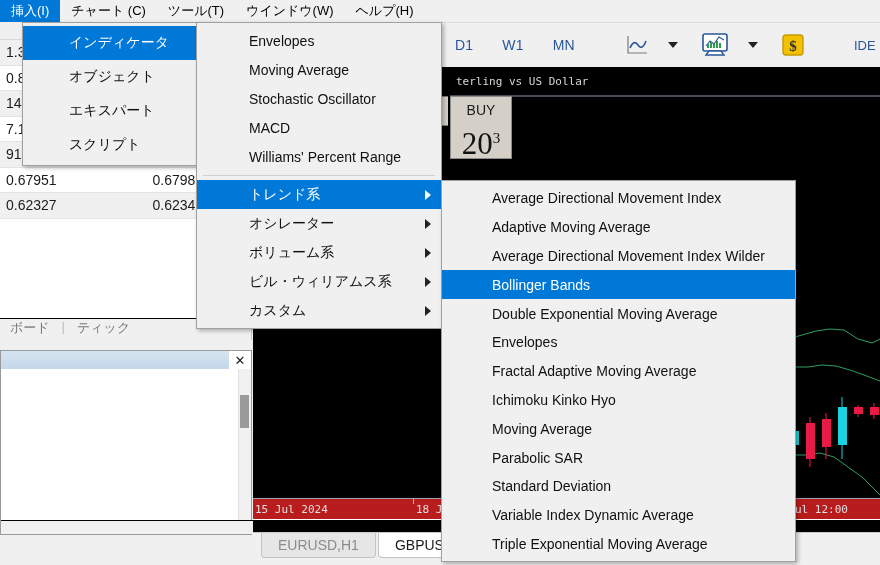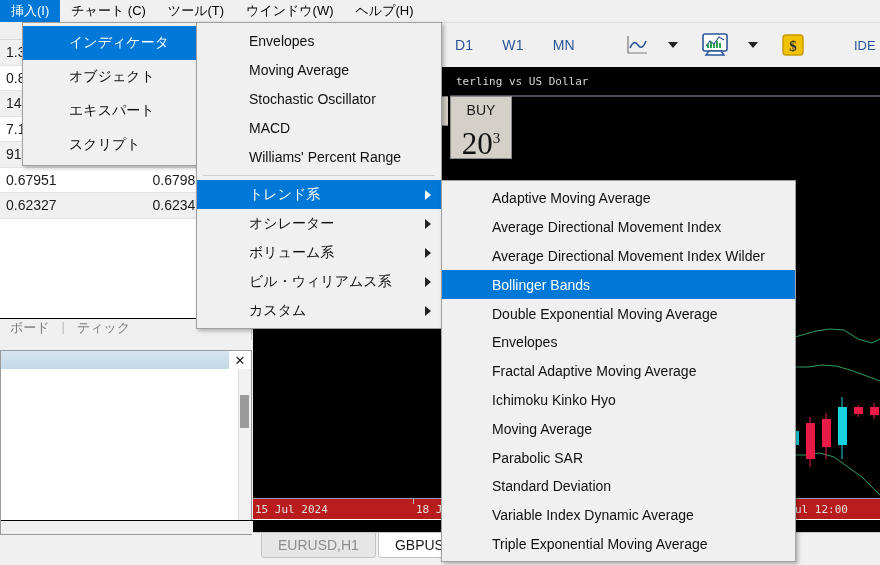--- a/index.html
+++ b/index.html
@@ -428,24 +428,24 @@
       <span class="arrow"></span>
     </div>
     <div class="row">
       <span class="txt">カスタム</span>
       <span class="arrow"></span>
     </div>
   </div>
 
   <div class="menu" id="menu3">
     <div class="row">
+      <span class="txt">Average Directional Movement Index</span>
+    </div>
+    <div class="row">
       <span class="txt">Adaptive Moving Average</span>
-    </div>
-    <div class="row">
-      <span class="txt">Average Directional Movement Index</span>
     </div>
     <div class="row">
       <span class="txt">Average Directional Movement Index Wilder</span>
     </div>
     <div class="row sel">
       <span class="txt">Bollinger Bands</span>
     </div>
     <div class="row">
       <span class="txt">Double Exponential Moving Average</span>
     </div>

